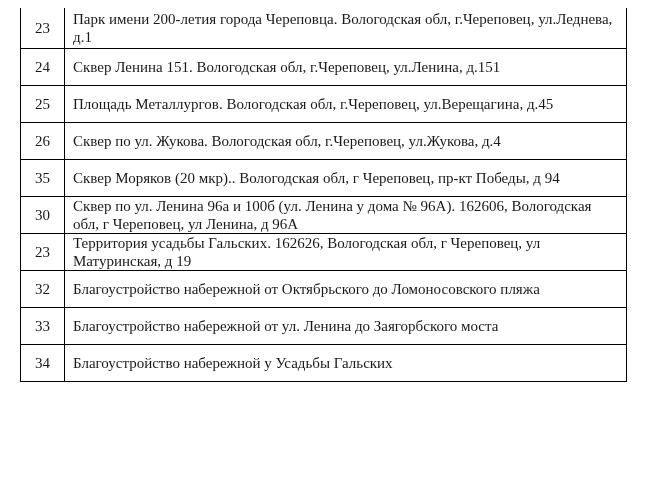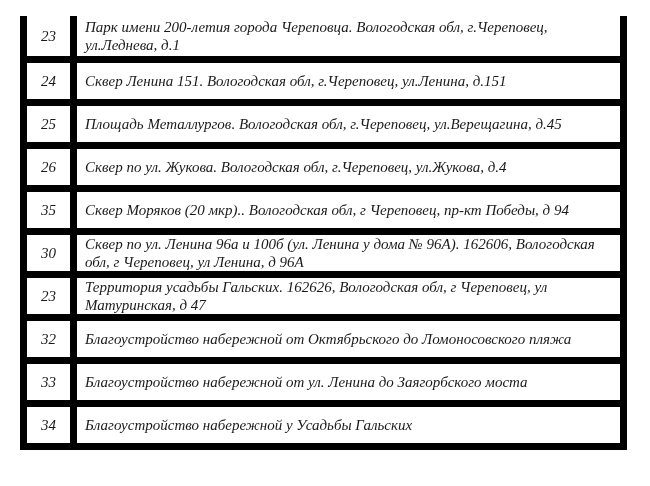--- a/index.html
+++ b/index.html
@@ -11,31 +11,30 @@
       width: 650px;
       height: 486px;
       position: relative;
       overflow: hidden;
       font-family: "Liberation Serif", "DejaVu Serif", serif;
       color: #1a1a1a;
     }
     .table-wrap {
       position: absolute;
       left: 20px;
-      top: 16px;
+      top: 8px;
       width: 607px;
-      font-style: italic;
     }
     table {
       border-collapse: collapse;
       width: 607px;
       table-layout: fixed;
     }
     td {
-      border: 7px solid #000000;
+      border: 1px solid #000000;
       padding: 0;
       vertical-align: middle;
       font-size: 15px;
       line-height: 18px;
     }
     tr:first-child td { border-top: none; }
     td.num {
       width: 43px;
       text-align: center;
     }
@@ -72,21 +71,21 @@
       <tr class="h1">
         <td class="num">35</td>
         <td class="text">Сквер Моряков (20 мкр).. Вологодская обл, г Череповец, пр-кт Победы, д 94</td>
       </tr>
       <tr class="h2">
         <td class="num">30</td>
         <td class="text">Сквер по ул. Ленина 96а и 100б (ул. Ленина у дома № 96А). 162606, Вологодская обл, г Череповец, ул Ленина, д 96А</td>
       </tr>
       <tr class="h2">
         <td class="num">23</td>
-        <td class="text">Территория усадьбы Гальских. 162626, Вологодская обл, г Череповец, ул Матуринская, д 47</td>
+        <td class="text">Территория усадьбы Гальских. 162626, Вологодская обл, г Череповец, ул Матуринская, д 19</td>
       </tr>
       <tr class="h1">
         <td class="num">32</td>
         <td class="text">Благоустройство набережной от Октябрьского до Ломоносовского пляжа</td>
       </tr>
       <tr class="h1">
         <td class="num">33</td>
         <td class="text">Благоустройство набережной от ул. Ленина до Заягорбского моста</td>
       </tr>
       <tr class="h1">

